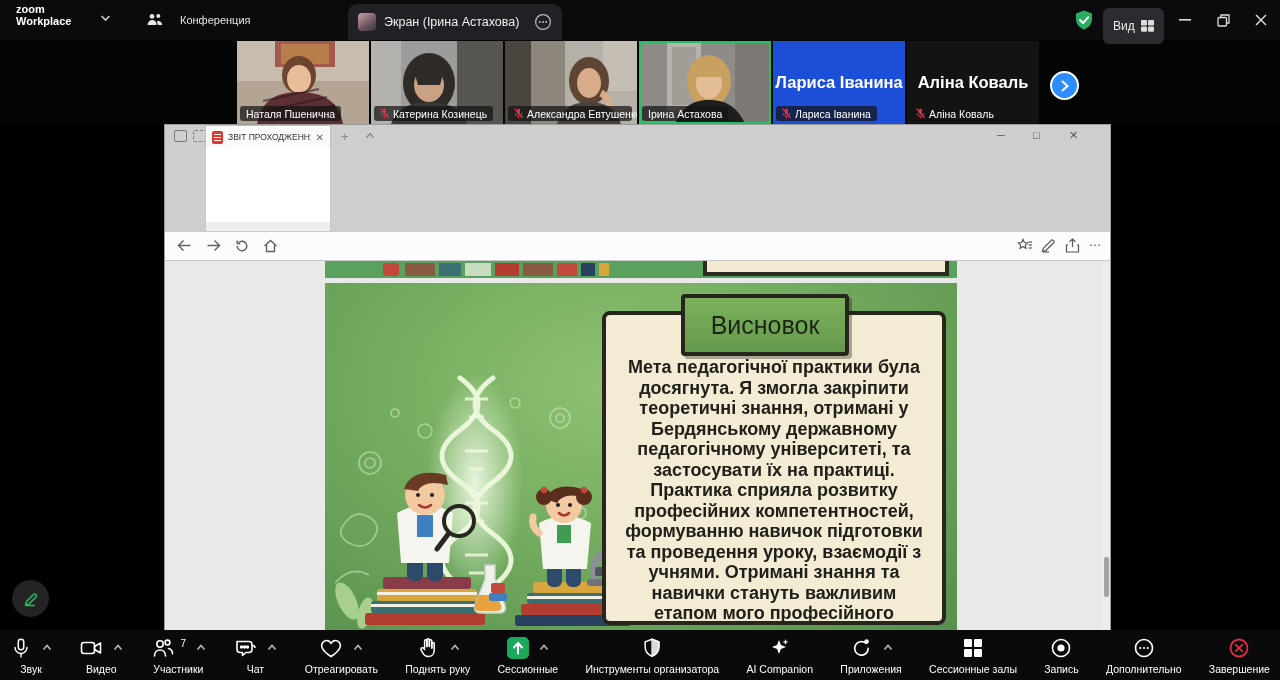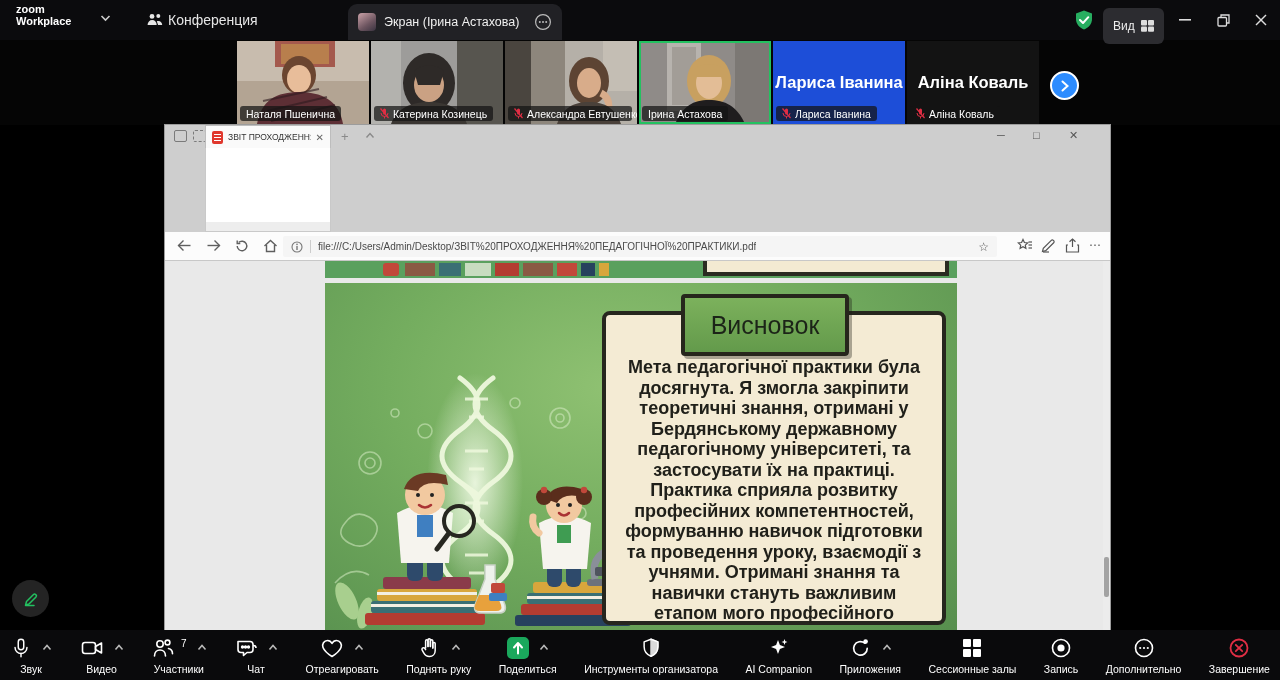--- a/index.html
+++ b/index.html
@@ -7,21 +7,21 @@
               font-family:"Liberation Sans", sans-serif; }
   .abs { position:absolute; }
   svg { display:block; }
 
   
   .topbar { position:absolute; left:0; top:0; width:1280px; height:40px; background:#0b0b0d; z-index:50; }
   .zlogo { position:absolute; left:16px; top:4px; color:#fff; line-height:1; }
   .zlogo .l1 { font-size:11px; font-weight:bold; }
   .zlogo .l2 { font-size:11px; font-weight:bold; margin-top:1px; }
   .logo-chev { position:absolute; left:100px; top:14px; }
-  .meet-tab { position:absolute; left:146px; top:0; height:40px; display:flex; align-items:center; gap:4px; color:#e6e6e6; font-size:14px; }
+  .meet-tab { position:absolute; left:146px; top:0; height:40px; display:flex; align-items:center; gap:16px; color:#e6e6e6; font-size:11px; }
   .screen-tab { position:absolute; left:348px; top:4px; width:214px; height:36px; background:#212125; border-radius:9px 9px 0 0; display:flex; align-items:center; gap:8px; padding:0 10px; color:#f0f0f0; font-size:12.5px; }
   .tab-avatar { width:18px; height:18px; border-radius:4px; background:linear-gradient(145deg,#caa2a8,#6d5560 60%,#3a3340); flex:none; }
   .screen-tab .ttl { white-space:nowrap; overflow:hidden; max-width:150px; }
   .tab-more { margin-left:auto; }
   .sec-shield { position:absolute; left:1073px; top:9px; width:22px; height:22px; }
   .view-pill { position:absolute; left:1103px; top:8px; height:36px; background:#2c2c30; border-radius:6px; display:flex; align-items:center; gap:6px; padding:0 10px; color:#eee; font-size:12px; }
   .winbtn { position:absolute; top:0; width:38px; height:40px; display:flex; align-items:center; justify-content:center; color:#ddd; }
 
   
   .strip { position:absolute; left:0; top:40px; width:1280px; height:85px; background:#050505; }
@@ -306,32 +306,20 @@
             <path d="M2.2 7a4.8 4.8 0 1 0 1.4-3.4"></path>
             <polyline points="2.2,1.5 2.2,4.6 5.3,4.6"></polyline>
           </svg>
       </span>
       <span class="navic" style="left:98px">
         <svg width="15" height="14" viewBox="0 0 15 14" stroke="#5f5f5f" stroke-width="1.4" fill="none">
             <path d="M1.5 7L7.5 1.5 13.5 7"></path>
             <path d="M3.5 6v6.5h8V6"></path>
           </svg>
       </span>
-      <div class="urlfield">
-        <span>
-          <svg width="12" height="12" viewBox="0 0 12 12">
-              <circle cx="6" cy="6" r="5" fill="none" stroke="#777" stroke-width="1.1"></circle>
-              <circle cx="6" cy="3.4" r=".8" fill="#777"></circle>
-              <rect x="5.3" y="5" width="1.4" height="4" fill="#777"></rect>
-            </svg>
-        </span>
-        <span class="sep"></span>
-        <span class="urltext">file:///C:/Users/Admin/Desktop/ЗВІТ%20ПРОХОДЖЕННЯ%20ПЕДАГОГІЧНОЇ%20ПРАКТИКИ.pdf</span>
-        <span class="url-star">☆</span>
-      </div>
       <span class="abicon" style="left:852px">
         <svg width="16" height="15" viewBox="0 0 16 15" fill="none" stroke="#555" stroke-width="1.2">
             <path d="M6 1.5l1.4 3 3.3.4-2.4 2.2.6 3.3L6 8.8 3.1 10.4l.6-3.3L1.3 4.9l3.3-.4z"></path>
             <line x1="11.5" y1="4" x2="15" y2="4"></line>
             <line x1="11.5" y1="7" x2="15" y2="7"></line>
             <line x1="11.5" y1="10" x2="15" y2="10"></line>
           </svg>
       </span>
       <span class="abicon" style="left:876px">
         <svg width="15" height="15" viewBox="0 0 15 15" fill="none" stroke="#555" stroke-width="1.2">
@@ -586,21 +574,21 @@
       <span class="share-sq">
         <svg width="12" height="14" viewBox="0 0 12 14" fill="none" stroke="#fff" stroke-width="2" stroke-linecap="round" stroke-linejoin="round">
             <line x1="6" y1="12.5" x2="6" y2="3"></line>
             <polyline points="2,6.5 6,2 10,6.5"></polyline>
           </svg>
       </span>
       <svg width="10" height="7">
           <polyline points="1.5,5.5 5,1.5 8.5,5.5" fill="none" stroke="#bbb" stroke-width="1.5"></polyline>
         </svg>
     </div>
-    <span class="lbl">Поделиться</span>
+    <span class="lbl">Сессионные</span>
   </div>
 
   <div class="titem">
     <div class="irow">
       <svg width="22" height="24" viewBox="0 0 24 24" fill="none" stroke="#fff" stroke-width="1.6" stroke-linejoin="round">
           <path d="M12 2.5l7.5 2.8v5.2c0 4.8-3.2 8.6-7.5 10.5-4.3-1.9-7.5-5.7-7.5-10.5V5.3z"></path>
           <path d="M12 2.5l7.5 2.8v5.2c0 4.8-3.2 8.6-7.5 10.5z" fill="#fff" opacity=".85"></path>
         </svg>
     </div>
     <span class="lbl">Инструменты организатора</span>

